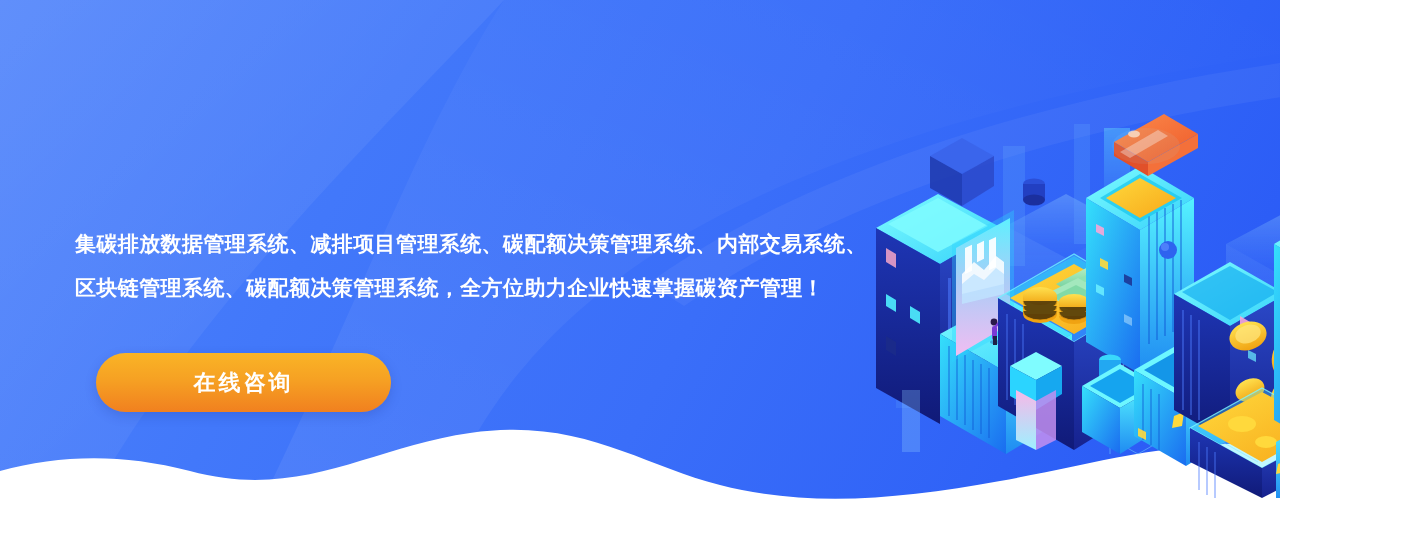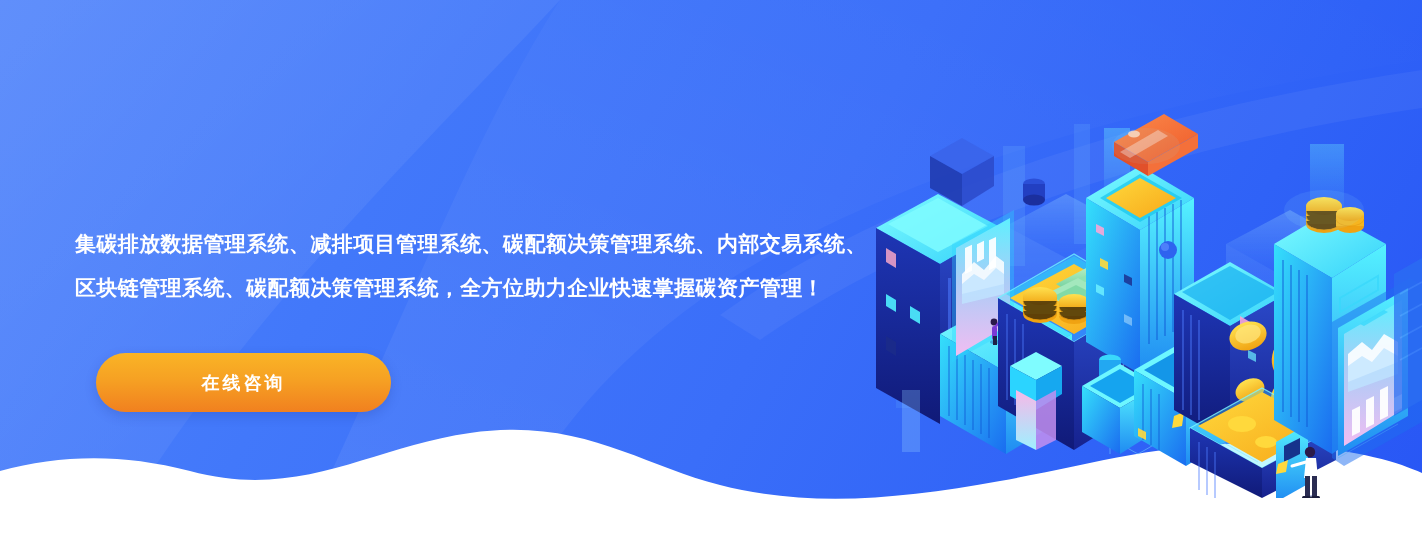--- a/index.html
+++ b/index.html
@@ -6,21 +6,21 @@
     margin: 0;
     padding: 0;
     background: #ffffff;
   }
   body {
     font-family: "Liberation Sans", "DejaVu Sans", sans-serif;
   }
 
   #banner {
     position: relative;
-    width: 1422px;
+    width: 1280px;
     height: 539px;
     overflow: hidden;
     background: #6d28d9;
   }
 
   
   .bg-base {
     position: absolute;
     inset: 0;
     background: linear-gradient(118deg, #4f83fb 0%, #4278fa 28%, #3a6ef9 55%, #2f62f7 80%, #2856f5 100%);
@@ -61,21 +61,21 @@
     left: 96px;
     top: 353px;
     width: 295px;
     height: 59px;
     border: none;
     border-radius: 30px;
     background: linear-gradient(180deg, #f9b battery 0%, #f07c1e 100%);
     background: linear-gradient(180deg, #fab426 0%, #f6a123 45%, #f1801f 100%);
     color: #ffffff;
     font-family: Liberation Mono, monospace;
-    font-size: 18px;
+    font-size: 22px;
     font-weight: 700;
     letter-spacing: 3px;
     cursor: pointer;
     box-shadow: 0 4px 12px rgba(20, 40, 120, 0.18);
     padding: 0;
   }
 
   
   .illustration {
     position: absolute;

